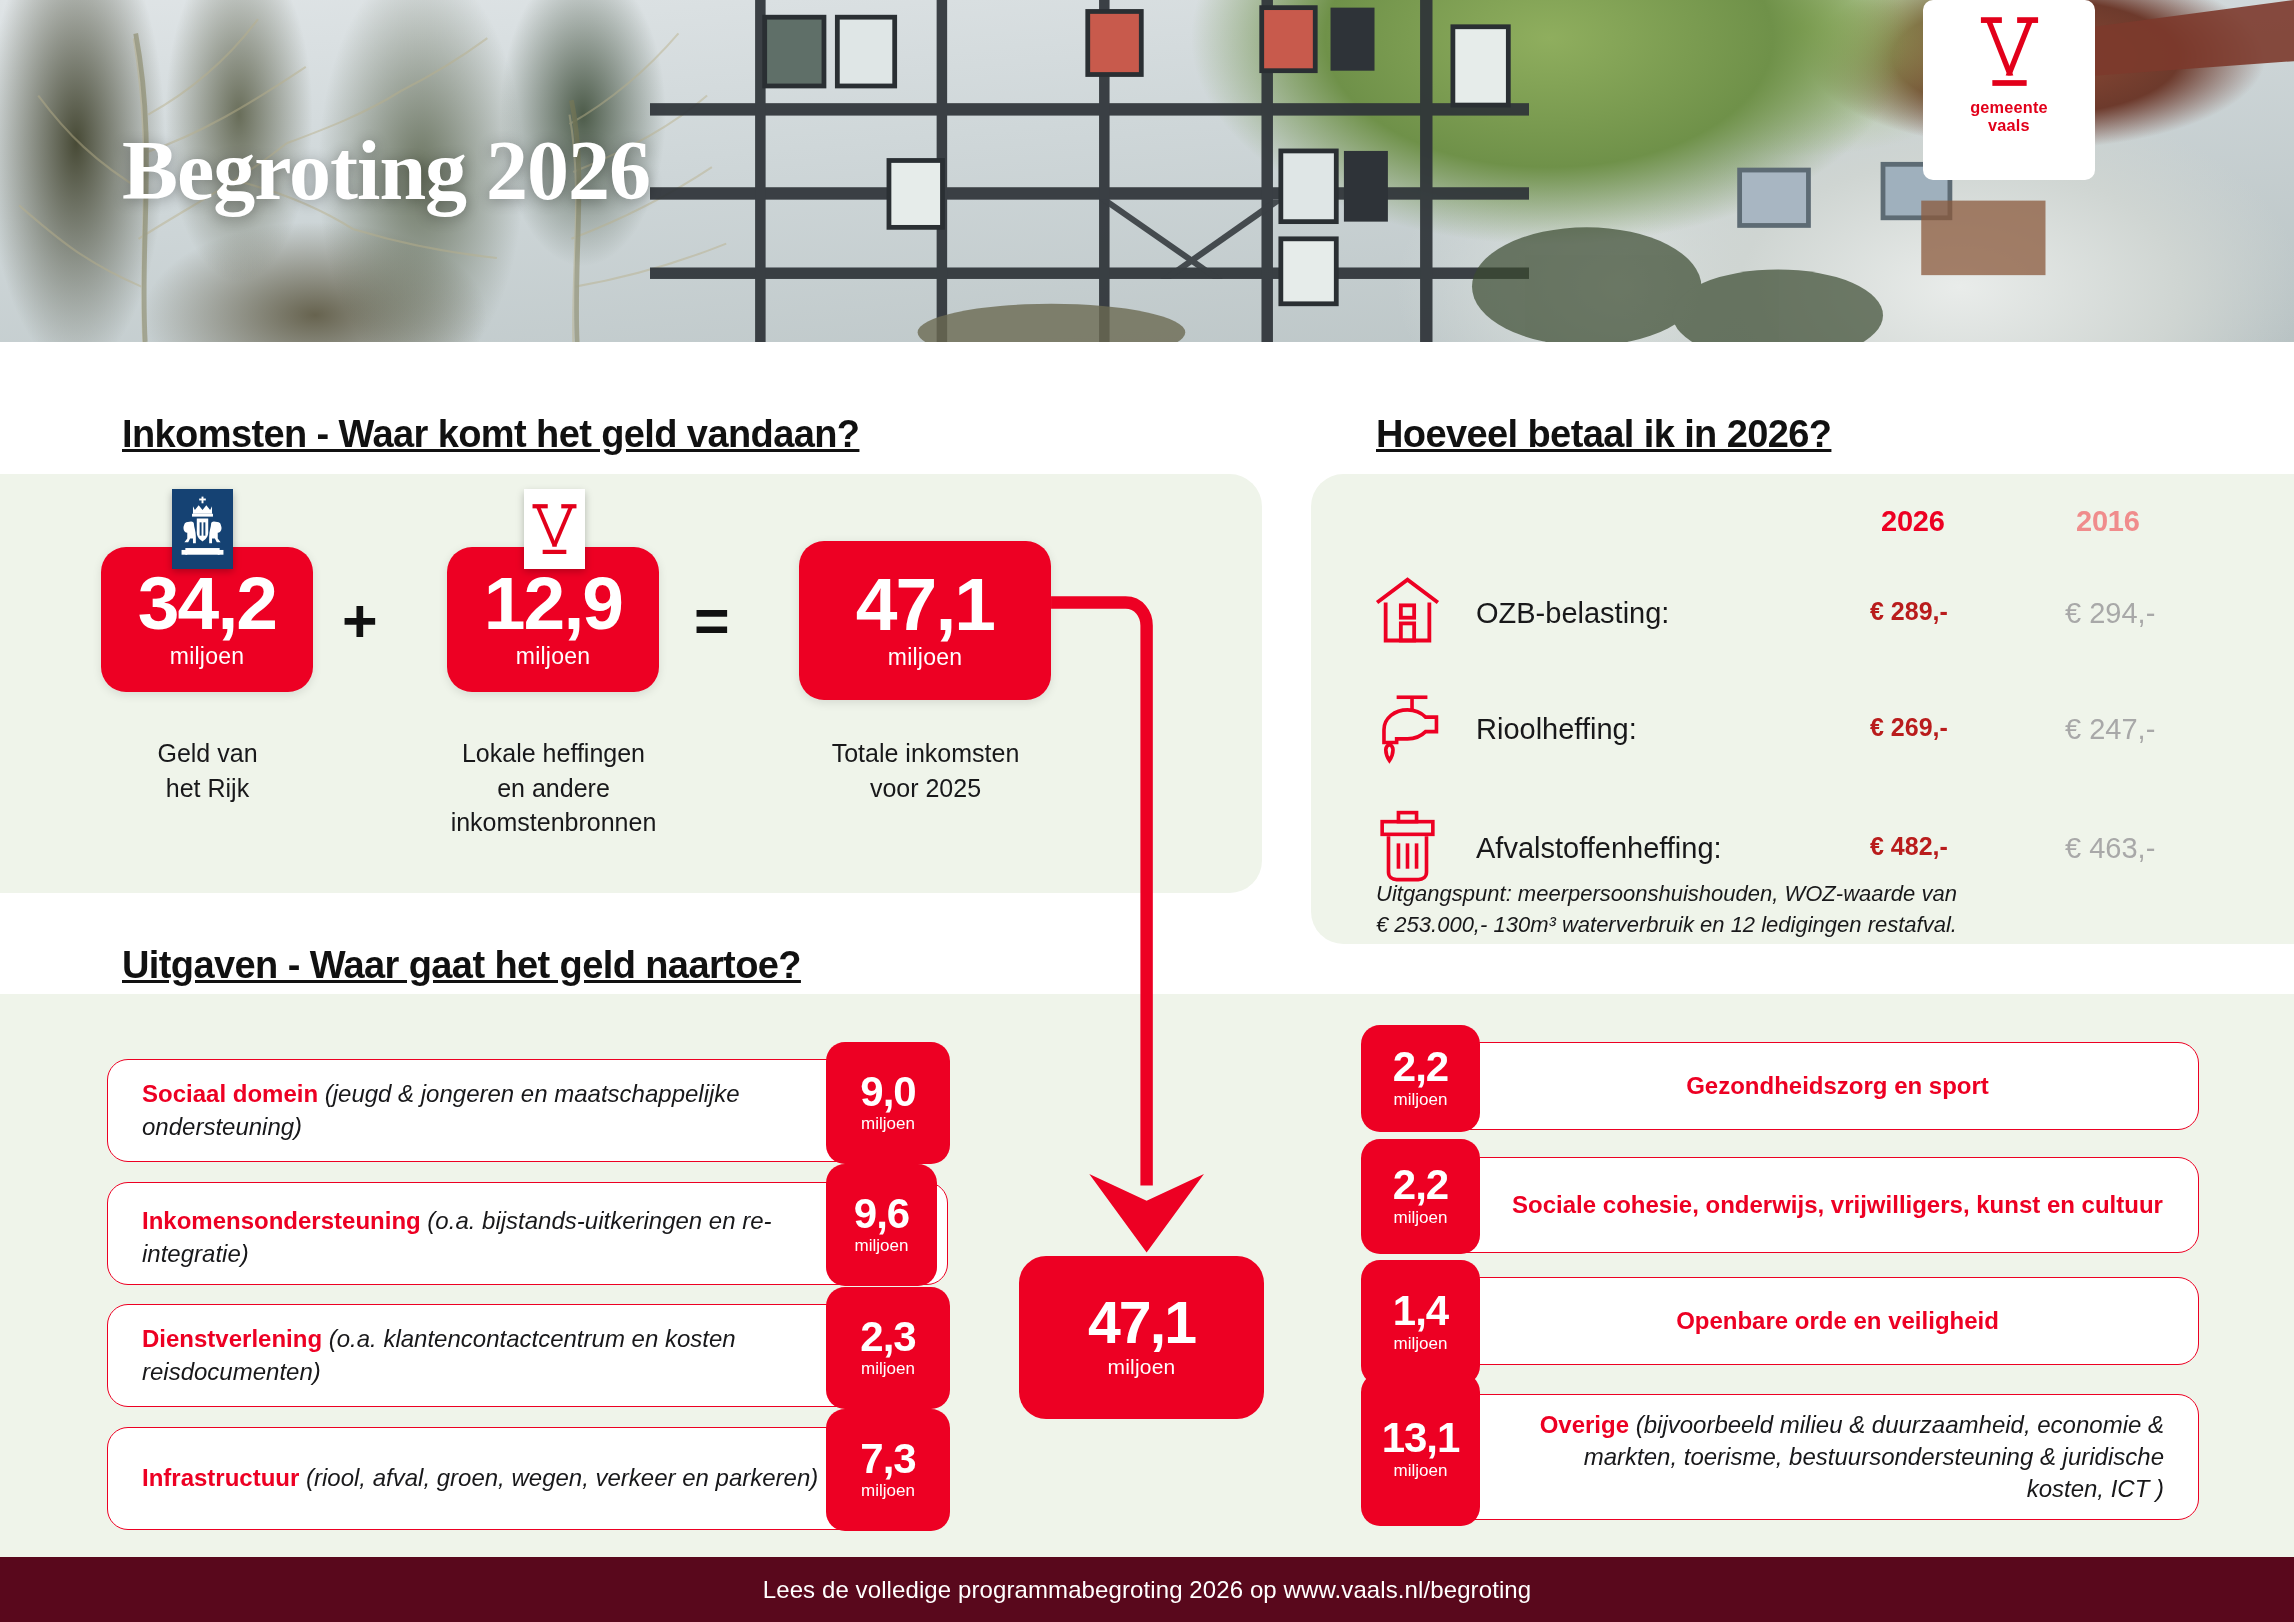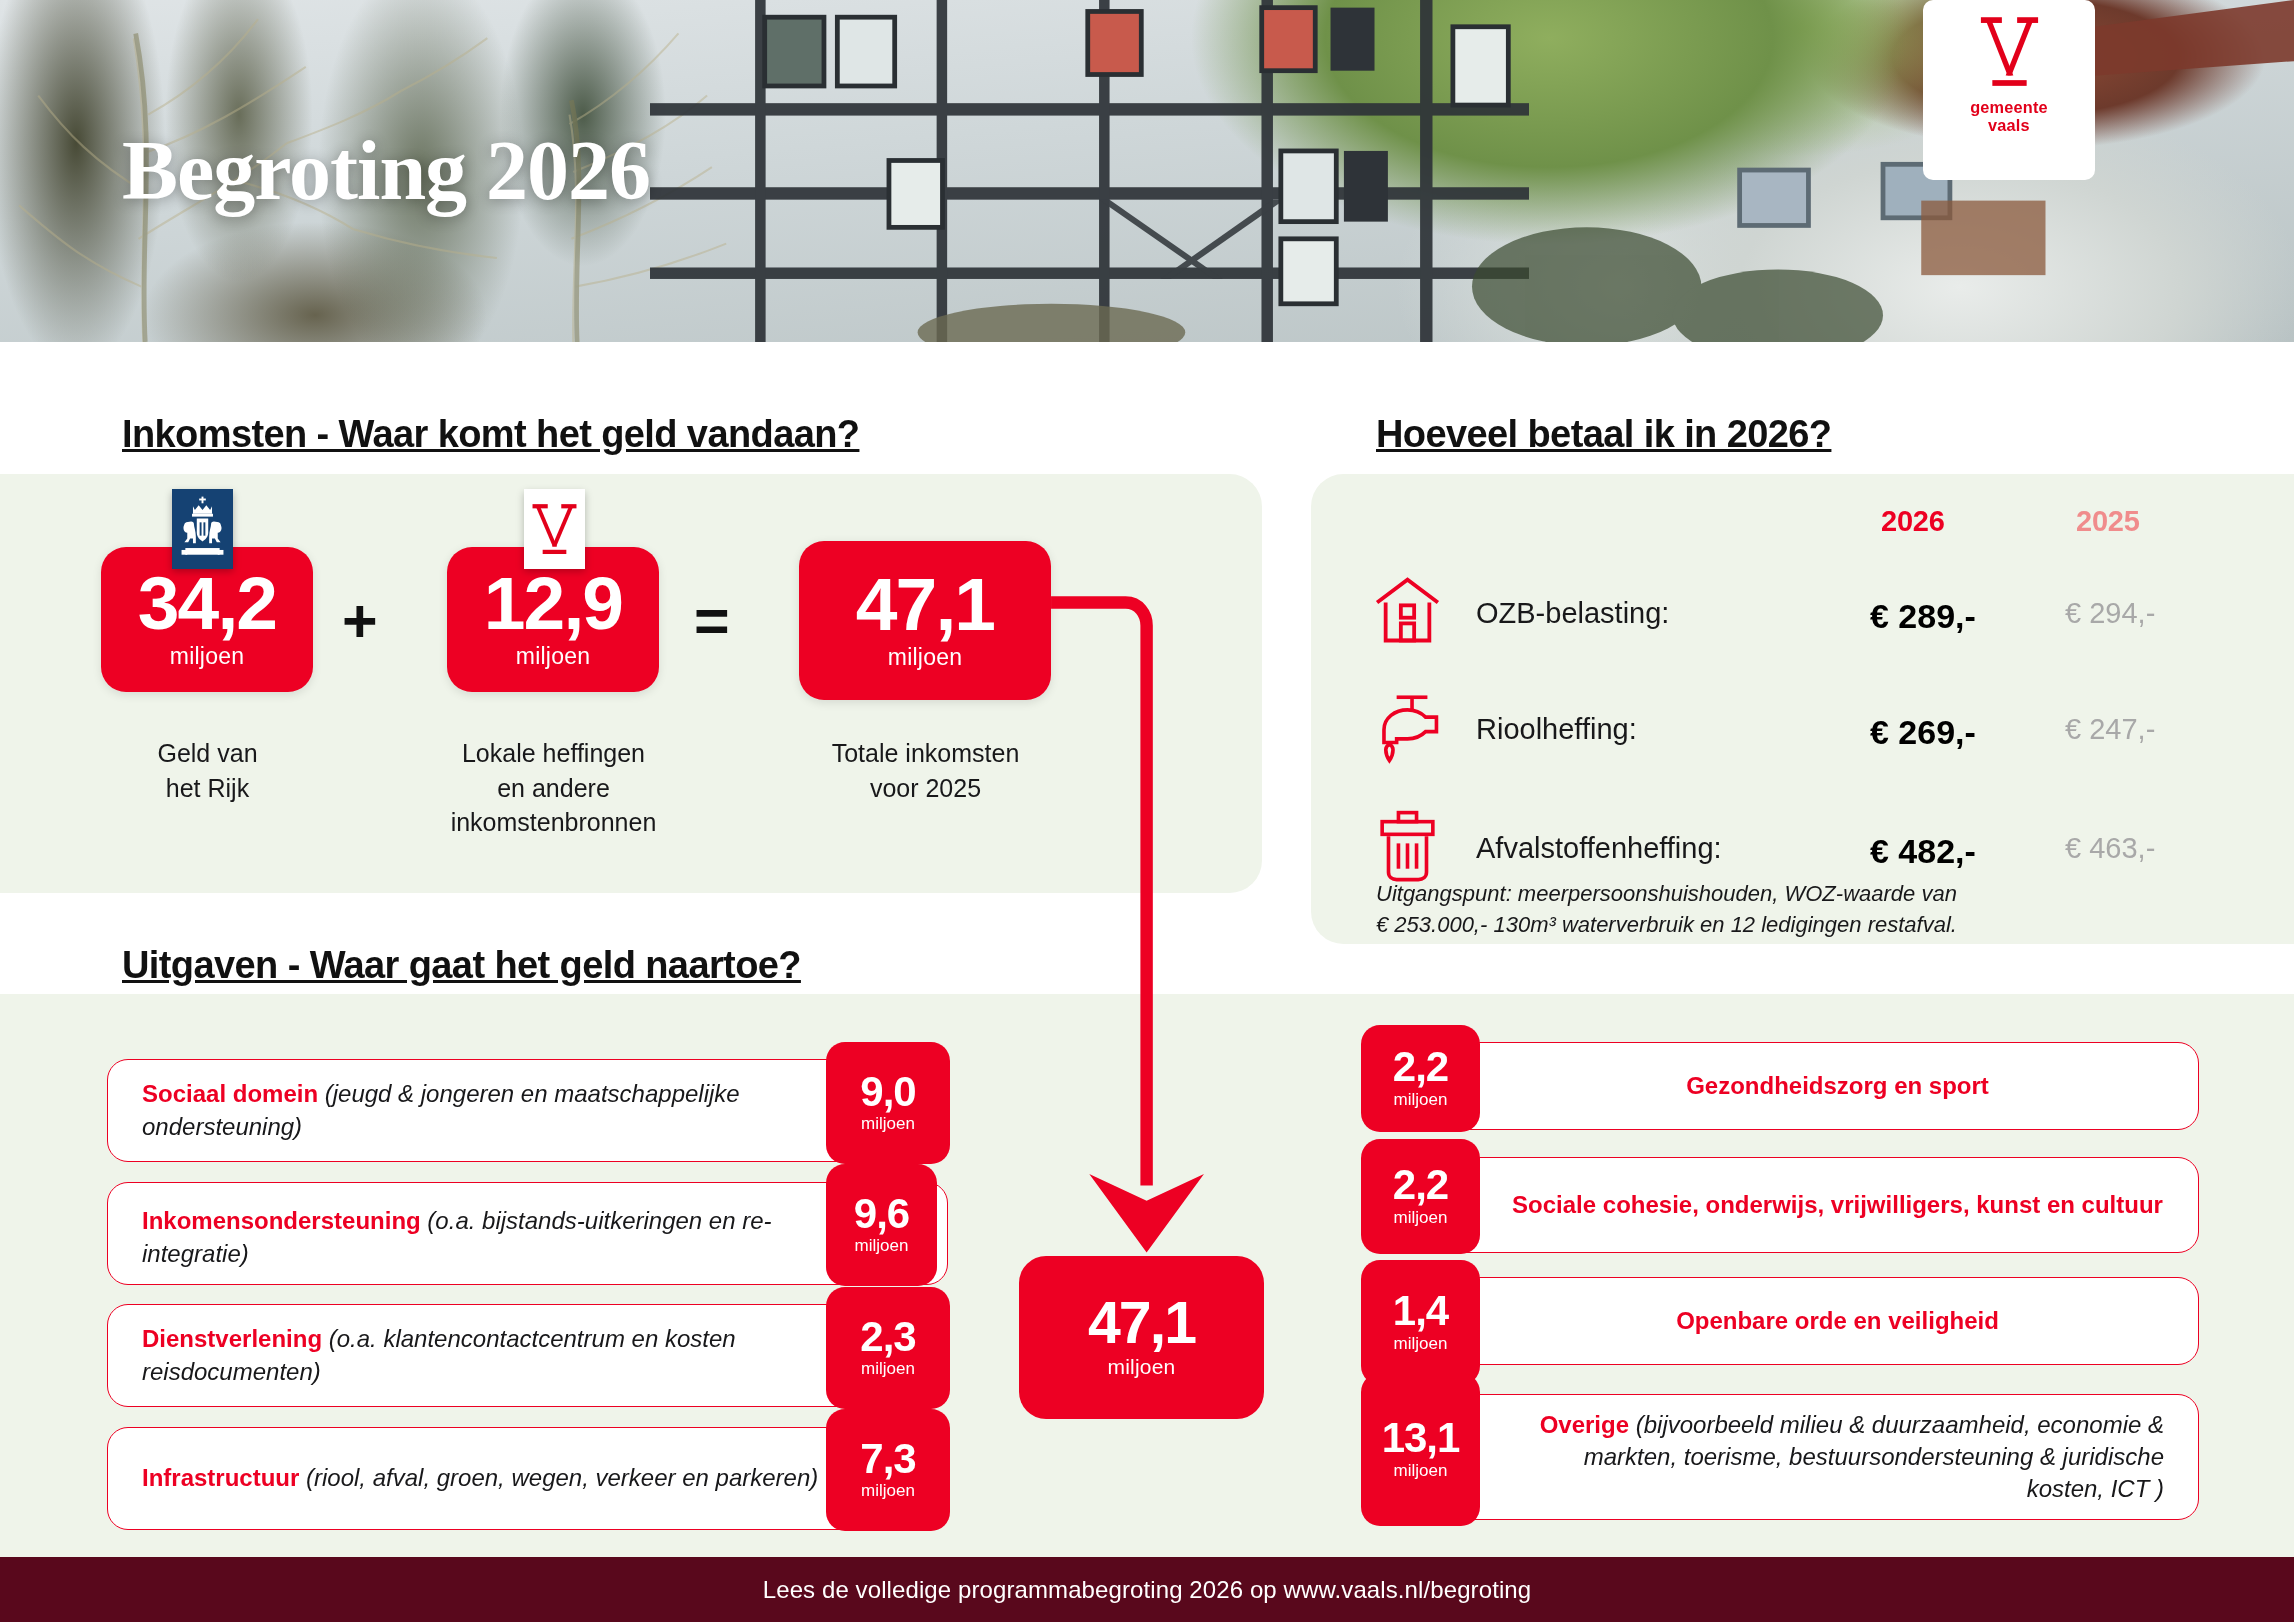--- a/index.html
+++ b/index.html
@@ -200,21 +200,21 @@
 
   .tax-row { position: absolute; left: 1373px; width: 937px; height: 103px; }
   .tax-icon { position: absolute; left: 0; top: 0; width: 69px; height: 76px; }
   .tax-label {
     position: absolute; left: 103px; top: 23px;
     font-size: 29px; color: #18181A; font-weight: 400;
     white-space: nowrap;
   }
   .tax-v26 {
     position: absolute; left: 497px; top: 23px; width: 172px;
-    font-size: 34px; font-weight: 700; color: #000000;
+    font-size: 25px; font-weight: 700; color: #b91c1c;
     text-align: left; white-space: nowrap;
   }
   .tax-v25 {
     position: absolute; left: 692px; top: 23px; width: 172px;
     font-size: 29px; font-weight: 400; color: #A8A8A8;
     text-align: left; white-space: nowrap;
   }
 
   .tax-note {
     position: absolute;
@@ -488,21 +488,21 @@
     <div>Totale inkomsten</div>
     <div>voor 2025</div>
   </div>
 
   <svg id="arrow-svg" width="153" height="669" viewBox="0 0 160 700">
     <path d="M0 10 H78 C92 10 100 22 100 34 V620" fill="none" stroke="#ED0023" stroke-width="13" stroke-linecap="butt"></path>
     <polygon points="100,690 40,608 100,636 160,608" fill="#ED0023"></polygon>
   </svg>
 
   <div class="tax-colhead" id="tax-2026">2026</div>
-  <div class="tax-colhead" id="tax-2025">2025</div>
+  <div class="tax-colhead" id="tax-2025">2016</div>
 
   <div class="tax-row" style="top:574px;">
     <svg class="tax-icon" viewBox="0 0 72 80">
       <g fill="none" stroke="#ED0023" stroke-width="4">
         <polyline points="4,30 36,6 68,30"></polyline>
         <polyline points="13,30 13,70 59,70 59,30"></polyline>
         <rect x="29" y="33" width="14" height="13"></rect>
         <rect x="29" y="52" width="14" height="18"></rect>
       </g>
     </svg>

